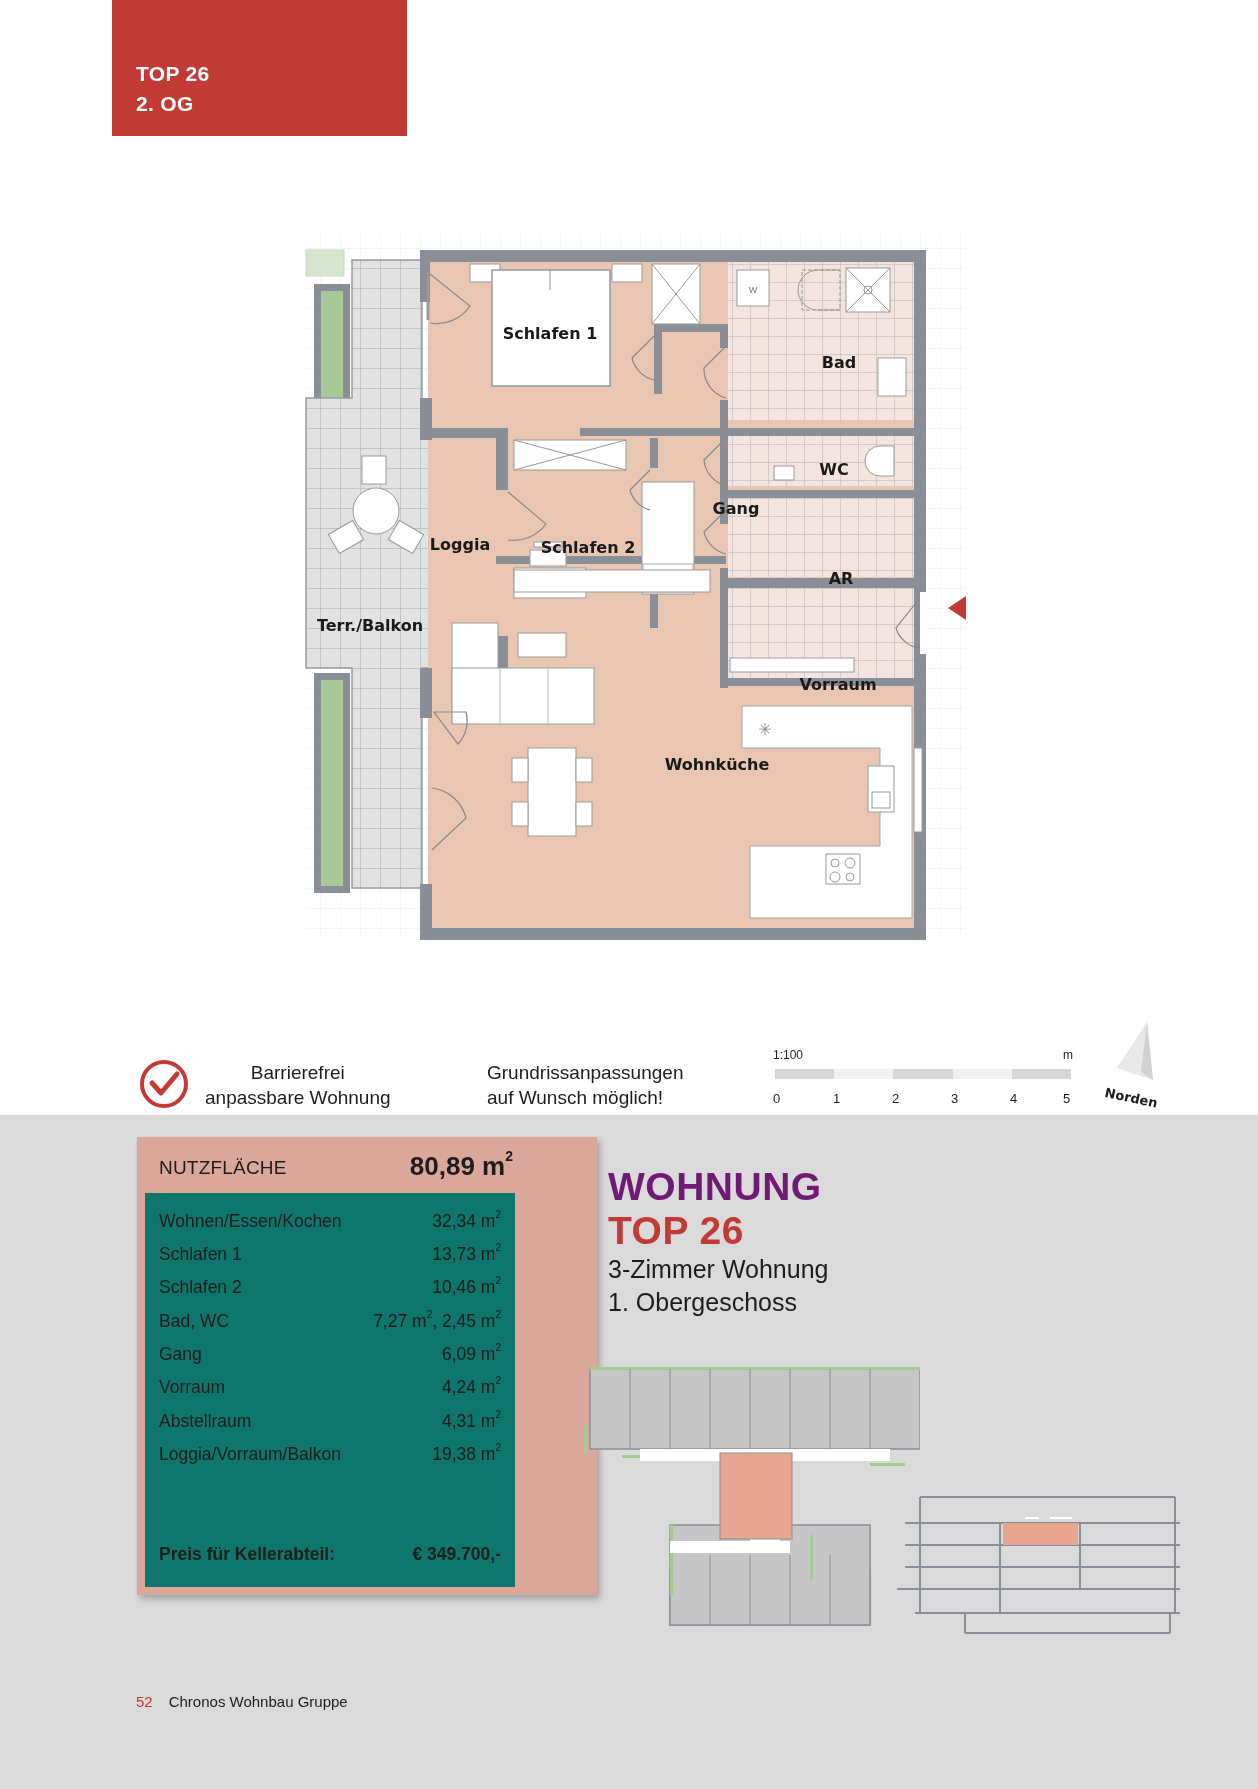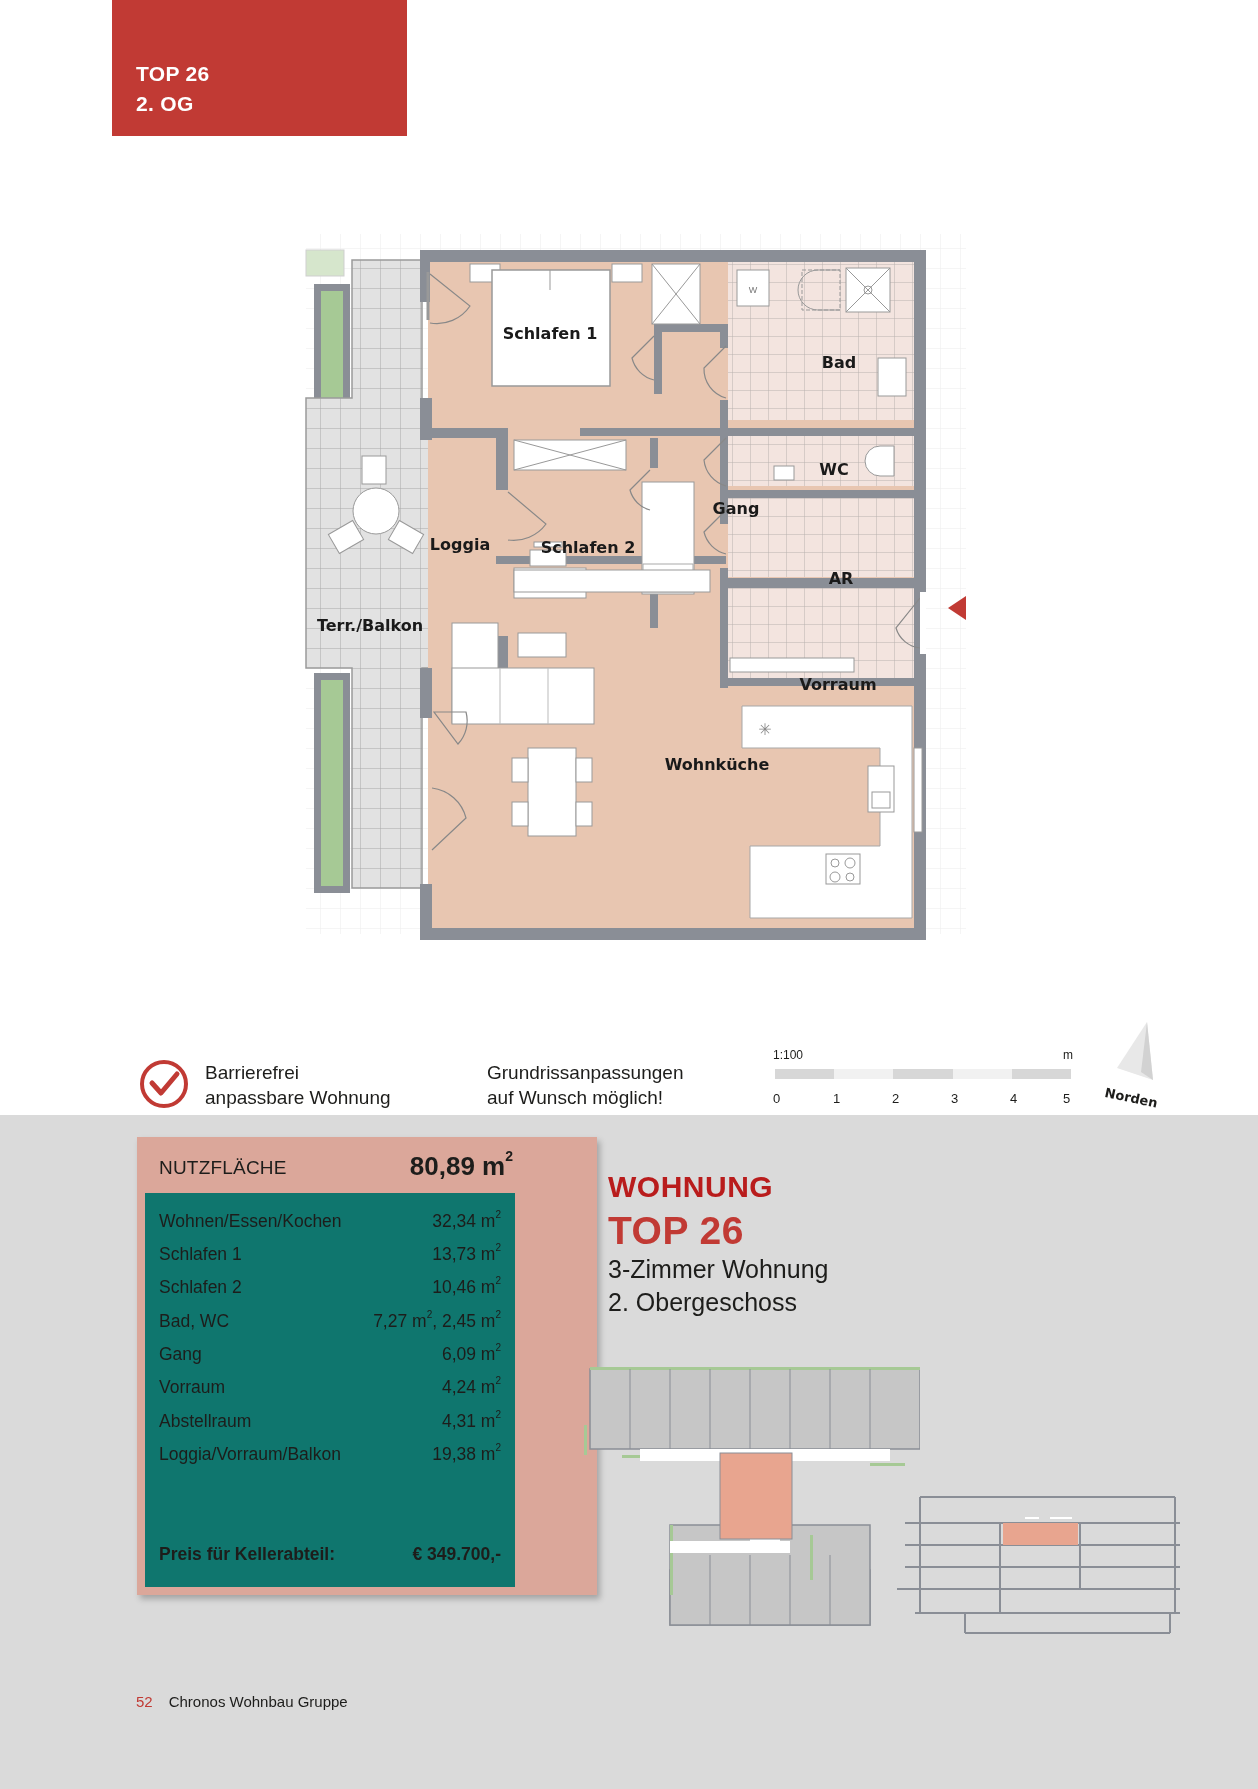--- a/index.html
+++ b/index.html
@@ -4,21 +4,21 @@
 <style>
   html,body{margin:0;padding:0;}
   body{width:1258px;height:1789px;position:relative;background:#ffffff;overflow:hidden;font-family:"Liberation Sans","DejaVu Sans",sans-serif;color:#1d1d1b;}
   .top-tag{position:absolute;left:112px;top:0;width:295px;height:136px;background:#c13a34;color:#fff;}
   .top-tag .l1{position:absolute;left:24px;top:62px;font-weight:700;font-size:21px;letter-spacing:0.3px;}
   .top-tag .l2{position:absolute;left:24px;top:92px;font-weight:700;font-size:21px;letter-spacing:0.3px;}
   .plan{position:absolute;left:300px;top:228px;width:680px;height:720px;}
   .plan svg{display:block;}
   .room-label{font-family:"DejaVu Sans","Liberation Sans",sans-serif;font-weight:700;font-size:16px;fill:#1a1a1a;}
   .check-icon{position:absolute;left:138px;top:1058px;width:52px;height:52px;}
-  .feat1{position:absolute;left:205px;top:1060px;font-size:19px;line-height:25px;color:#1d1d1b;}
+  .feat1{position:absolute;left:205px;top:1060px;font-size:19px;line-height:25px;color:#1d1d1b;text-align:center;}
   .feat2{position:absolute;left:487px;top:1060px;font-size:19px;line-height:25px;color:#1d1d1b;}
   .scale{position:absolute;left:773px;top:1045px;width:300px;height:70px;}
   .scale .ratio{position:absolute;left:0;top:3px;font-size:12px;}
   .scale .unit{position:absolute;left:290px;top:3px;font-size:12px;}
   .scale .bar{position:absolute;left:2px;top:24px;width:296px;height:10px;display:flex;}
   .scale .bar span{flex:1;height:10px;}
   .scale .bar .d{background:#d7d7d7;} .scale .bar .lt{background:#f1f1f1;}
   .scale .ticks{position:absolute;left:0;top:46px;width:300px;height:16px;font-size:13px;}
   .scale .ticks span{position:absolute;top:0;}
   .north{position:absolute;left:1095px;top:1020px;width:70px;height:90px;}
@@ -27,21 +27,21 @@
   .card .head{position:absolute;left:0;top:0;width:386px;height:56px;}
   .card .head .k{position:absolute;left:22px;top:20px;font-size:19px;letter-spacing:0.2px;}
   .card .head .v{position:absolute;right:10px;top:14px;font-size:26px;font-weight:700;}
   .card .body{position:absolute;left:8px;top:56px;width:370px;height:394px;background:#0f766e;}
   .card .row{position:absolute;left:0;width:370px;height:28px;font-size:17.5px;}
   .card .row .lbl{position:absolute;left:14px;top:0;}
   .card .row .val{position:absolute;right:14px;top:0;text-align:right;}
   sup{font-size:10px;position:relative;top:-2px;vertical-align:super;line-height:0;}
   .price{font-weight:700;}
   .title-block{position:absolute;left:608px;top:1165px;}
-  .title-block .t1{font-size:30px;font-weight:700;color:#b91c1c;line-height:44px;letter-spacing:0.5px;}
+  .title-block .t1{font-size:39px;font-weight:700;color:#701a75;line-height:44px;letter-spacing:0.5px;}
   .title-block .t2{font-size:39px;font-weight:700;color:#c13a34;line-height:44px;letter-spacing:0.5px;}
   .title-block .t3{font-size:25px;line-height:33px;color:#1d1d1b;}
   .title-block .t4{font-size:25px;line-height:33px;color:#1d1d1b;}
   .keyplan{position:absolute;left:570px;top:1345px;width:350px;height:285px;}
   .section{position:absolute;left:895px;top:1485px;width:290px;height:150px;}
   .footer{position:absolute;left:136px;top:1693px;font-size:15px;}
   .footer .pg{color:#c13a34;font-weight:400;margin-right:16px;}
 </style>
 </head>
 <body>
@@ -295,21 +295,21 @@
       <span class="lbl">Preis für Kellerabteil:</span>
       <span class="val">€ 349.700,-</span>
     </div>
   </div>
 </div>
 
 <div class="title-block">
   <div class="t1">WOHNUNG</div>
   <div class="t2">TOP 26</div>
   <div class="t3">3-Zimmer Wohnung</div>
-  <div class="t4">2. Obergeschoss</div>
+  <div class="t4">1. Obergeschoss</div>
 </div>
 
 <div class="keyplan">
   <svg width="350" height="285" viewBox="0 0 350 285">
     <g fill="#c6c6c6" stroke="#8a8e96" stroke-width="1.5">
       <rect x="20" y="24" width="330" height="80"></rect>
       <rect x="100" y="225" width="200" height="55"></rect>
       <rect x="100" y="180" width="200" height="100"></rect>
     </g>
     <rect x="20" y="22" width="330" height="3" fill="#a6c995"></rect>

